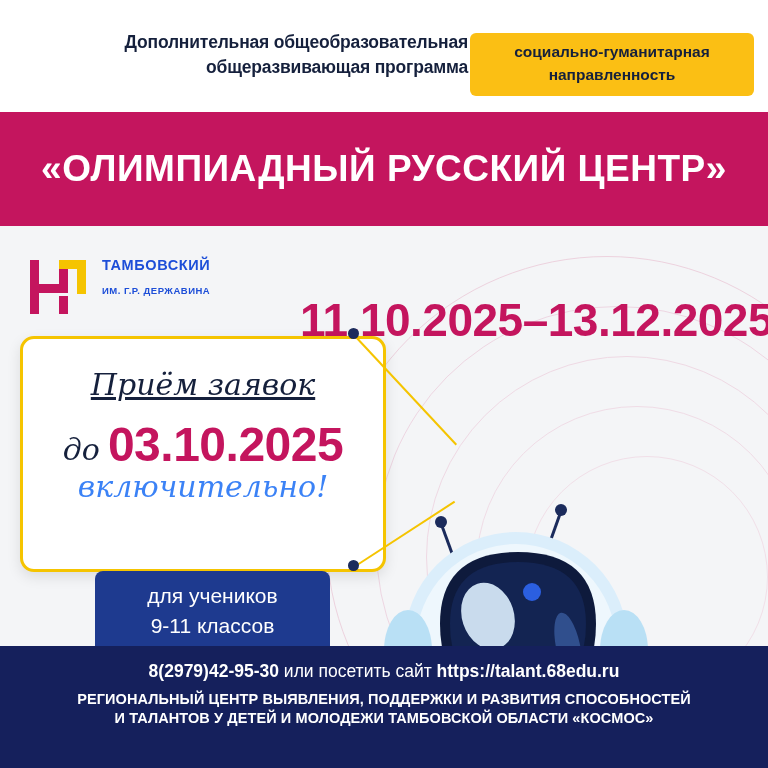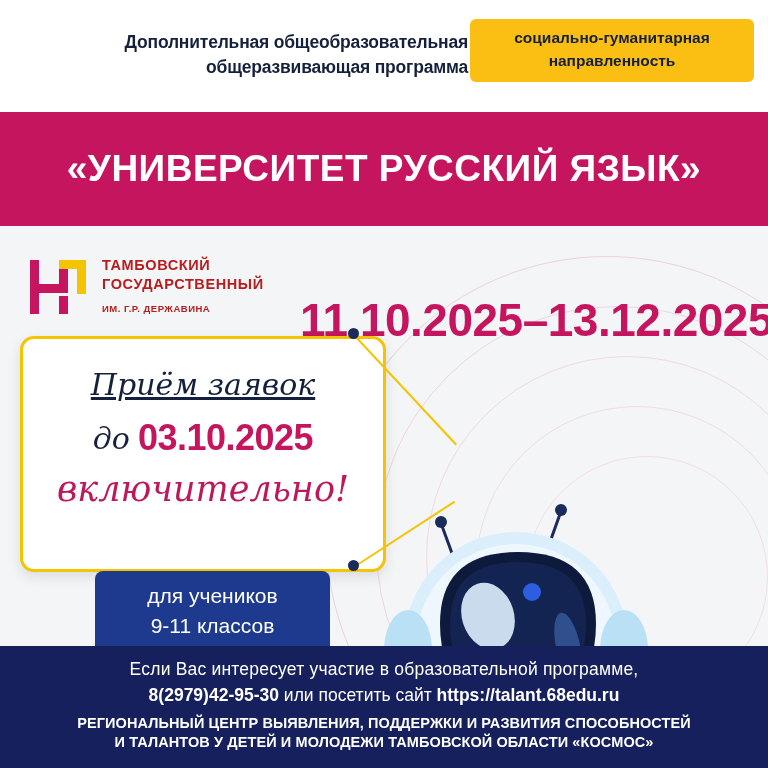--- a/index.html
+++ b/index.html
@@ -35,21 +35,21 @@
     text-align: right;
     font-size: 17.5px;
     font-weight: bold;
     color: #15203c;
     line-height: 1.45;
     letter-spacing: -0.2px;
   }
   .direction-badge {
     position: absolute;
     left: 470px;
-    top: 19px;
+    top: 33px;
     width: 284px;
     background: #fbbf14;
     border-radius: 6px;
     padding: 7px 8px 9px 8px;
     box-sizing: border-box;
     text-align: center;
     font-size: 15.5px;
     font-weight: bold;
     color: #15203c;
     line-height: 1.5;
@@ -109,21 +109,21 @@
   .logo-mark {
     position: absolute;
     left: 0; top: 2px;
     width: 62px; height: 62px;
   }
   .logo-text {
     position: absolute;
     left: 74px;
     top: 2px;
     width: 220px;
-    color: #b91c1c;
+    color: #1d4ed8;
   }
   .logo-text .l1, .logo-text .l2, .logo-text .l3 {
     font-size: 14.5px;
     font-weight: bold;
     letter-spacing: 0.6px;
     line-height: 1.28;
   }
   .logo-text .l4 {
     font-size: 9.5px;
     font-weight: bold;
@@ -174,35 +174,35 @@
     font-family: "DejaVu Serif", serif;
     font-style: italic;
     font-size: 30px;
     color: #15203c;
     white-space: nowrap;
   }
   .app-card .line2 .big-date {
     font-family: "Liberation Sans", sans-serif;
     font-style: normal;
     font-weight: bold;
-    font-size: 36px;
+    font-size: 48px;
     color: #c4155e;
     letter-spacing: -0.5px;
     margin-left: 8px;
     vertical-align: -1px;
   }
   .app-card .line3 {
     position: absolute;
     left: 0; right: 0;
     top: 130px;
     text-align: center;
     font-family: "DejaVu Serif", serif;
     font-style: italic;
-    font-size: 35px;
-    color: #be185d;
+    font-size: 30px;
+    color: #3b82f6;
   }
   .card-dot {
     position: absolute;
     width: 11px; height: 11px;
     border-radius: 50%;
     background: #1b2b5c;
   }
   .card-dot.d1 { left: 348px; top: 102px; }
   .card-dot.d2 { left: 348px; top: 334px; }
   .card-line {
@@ -284,21 +284,21 @@
 <body>
 
 <div class="poster">
 
   <div class="top-header">
     <div class="prog-title">Дополнительная общеобразовательная общеразвивающая программа</div>
     <div class="direction-badge">социально-гуманитарная направленность</div>
   </div>
 
   <div class="title-band">
-    <div class="main-title">«УНИВЕРСИТЕТ РУССКИЙ ЯЗЫК»</div>
+    <div class="main-title">«ОЛИМПИАДНЫЙ РУССКИЙ ЦЕНТР»</div>
   </div>
 
   <div class="mid">
 
     <div class="swoosh s1"></div>
     <div class="swoosh s2"></div>
     <div class="swoosh s3"></div>
     <div class="swoosh s4"></div>
     <div class="swoosh s5"></div>
 
@@ -306,21 +306,20 @@
       <svg class="logo-mark" viewBox="0 0 62 62">
         <rect x="2" y="4" width="9" height="54" fill="#c4155e"></rect>
         <rect x="2" y="28" width="38" height="9" fill="#c4155e"></rect>
         <rect x="31" y="4" width="9" height="30" fill="#c4155e"></rect>
         <rect x="31" y="4" width="27" height="9" fill="#f5c400"></rect>
         <rect x="49" y="4" width="9" height="34" fill="#f5c400"></rect>
         <rect x="31" y="40" width="9" height="18" fill="#c4155e"></rect>
       </svg>
       <div class="logo-text">
         <div class="l1">ТАМБОВСКИЙ</div>
-        <div class="l2">ГОСУДАРСТВЕННЫЙ</div>
         <div class="l4">ИМ. Г.Р. ДЕРЖАВИНА</div>
       </div>
     </div>
 
     <div class="dates">11.10.2025–13.12.2025</div>
 
     <div class="app-card">
       <div class="line1">Приём заявок</div>
       <div class="line2">
         <span>до</span><span class="big-date">03.10.2025</span>
@@ -383,21 +382,20 @@
         <path d="M246 246 q22 10 30 28" stroke="#e08a3c" stroke-width="2.5" fill="none"></path>
         <path d="M314 224 q-22 10 -30 28" stroke="#e08a3c" stroke-width="2.5" fill="none"></path>
         <path d="M314 244 q-22 10 -30 28" stroke="#e08a3c" stroke-width="2.5" fill="none"></path>
       </g>
 
       <ellipse cx="252" cy="318" rx="28" ry="22" fill="#1e3a8f"></ellipse>
     </svg>
   </div>
 
   <div class="footer">
-    <div class="f1">Если Вас интересует участие в образовательной программе,</div>
     <div class="f3">
       <span class="phone">8(2979)42-95-30</span>
       <span>или</span>
       <span>посетить</span>
       <span>сайт</span>
       <span class="site">https://talant.68edu.ru</span>
     </div>
     <div class="f4">
       <div>РЕГИОНАЛЬНЫЙ ЦЕНТР ВЫЯВЛЕНИЯ, ПОДДЕРЖКИ И РАЗВИТИЯ СПОСОБНОСТЕЙ</div>
       <div>И ТАЛАНТОВ У ДЕТЕЙ И МОЛОДЕЖИ ТАМБОВСКОЙ ОБЛАСТИ «КОСМОС»</div>

